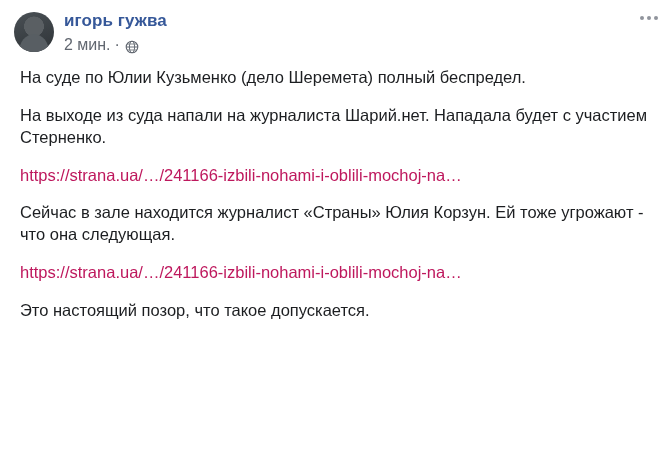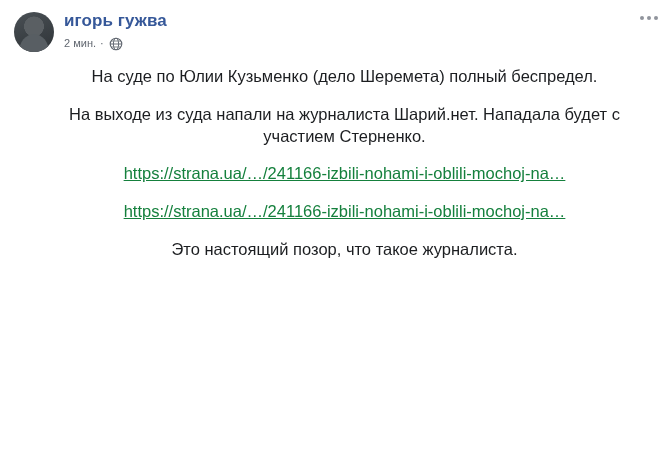--- a/index.html
+++ b/index.html
@@ -55,24 +55,24 @@
     line-height: 1.1;
   }
   .author {
     font-size: 17px;
     font-weight: bold;
     color: #365899;
     letter-spacing: 0.1px;
   }
   .meta {
     margin-top: 5px;
-    font-size: 11px;
+    font-size: 16px;
     color: #616770;
     display: flex;
-    align-items: center;
+    align-items: flex-end;
   }
   .meta .time { color: #616770; }
   .meta .dot {
     margin: 0 4px;
     color: #616770;
   }
   .globe-icon {
     display: inline-flex;
     width: 14px;
     height: 14px;
@@ -90,33 +90,31 @@
     cursor: pointer;
   }
   .menu-dots span {
     width: 4px;
     height: 4px;
     border-radius: 50%;
     background: #90949c;
     display: block;
   }
   .post-body {
-    padding: 14px 14px 0 31px;
-    text-align: center;
+    padding: 14px 14px 0 20px;
   }
   .post-body p {
     margin: 0 0 16px 0;
     font-size: 16.5px;
     line-height: 1.32;
     color: #1c1e21;
   }
   .post-body p.link {
-    color: #15803d;
+    color: #be185d;
     word-break: break-all;
-    text-decoration: underline;
   }
   .post-body p:last-child {
     margin-bottom: 0;
   }
 </style>
 </head>
 <body>
 
 <div class="post">
 
@@ -145,17 +143,18 @@
       <span></span>
       <span></span>
       <span></span>
     </div>
   </div>
 
   <div class="post-body">
     <p>На суде по Юлии Кузьменко (дело Шеремета) полный беспредел.</p>
     <p>На выходе из суда напали на журналиста Шарий.нет. Нападала будет с участием Стерненко.</p>
     <p class="link">https://strana.ua/…/241166-izbili-nohami-i-oblili-mochoj-na…</p>
+    <p>Сейчас в зале находится журналист «Страны» Юлия Корзун. Ей тоже угрожают - что она следующая.</p>
     <p class="link">https://strana.ua/…/241166-izbili-nohami-i-oblili-mochoj-na…</p>
-    <p>Это настоящий позор, что такое журналиста.</p>
+    <p>Это настоящий позор, что такое допускается.</p>
   </div>
 
 </div>
 
 </body></html>

